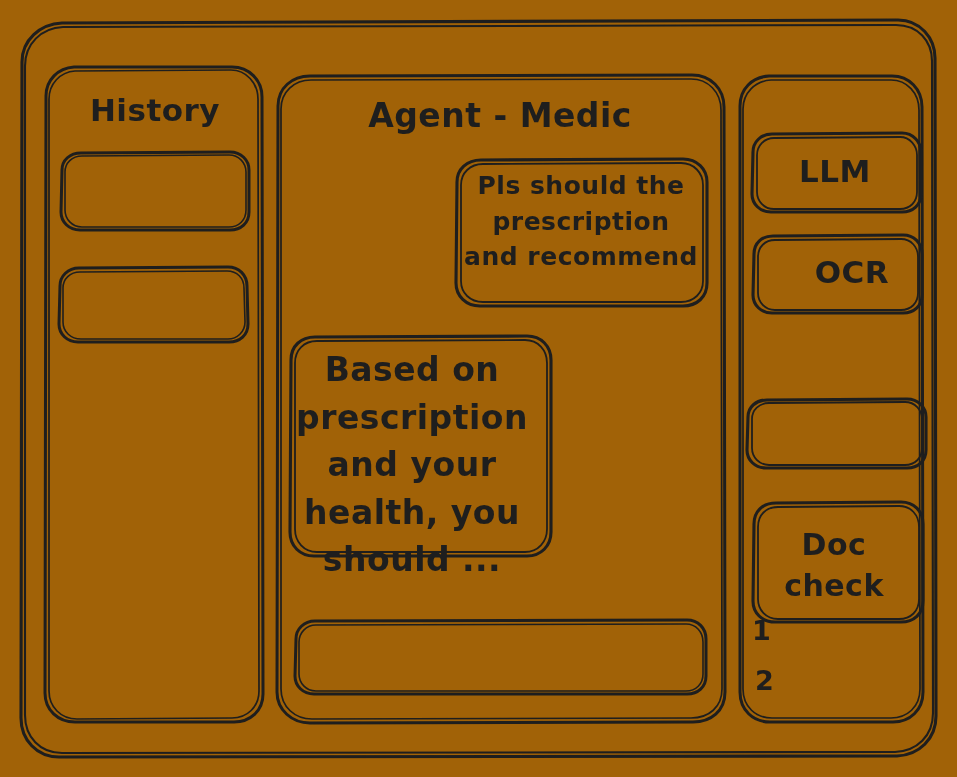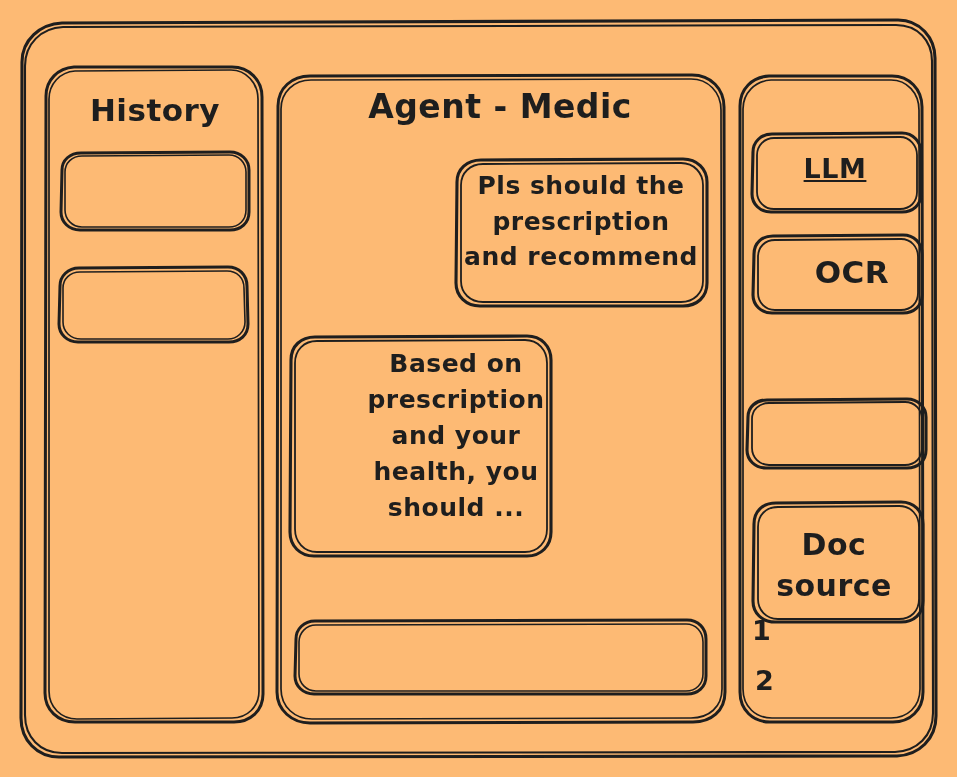--- a/index.html
+++ b/index.html
@@ -7,21 +7,21 @@
     padding: 0;
     background: #ffffff;
   }
   body {
     font-family: "DejaVu Sans", sans-serif;
   }
   #canvas {
     position: relative;
     width: 957px;
     height: 777px;
-    background: #fdba74;
+    background: #a16207;
     overflow: hidden;
   }
   #sketch-layer {
     position: absolute;
     left: 0;
     top: 0;
     width: 957px;
     height: 777px;
     pointer-events: none;
   }
@@ -45,35 +45,34 @@
   .hit {
     position: absolute;
   }
 
   
   #history-title {
     left: 60px; top: 92px; width: 190px;
     font-size: 31px;
   }
   #agent-title {
-    left: 300px; top: 87px; width: 400px;
+    left: 300px; top: 96px; width: 400px;
     font-size: 33px;
   }
   #user-msg-text {
     left: 462px; top: 168px; width: 238px;
     font-size: 25px; line-height: 1.42;
   }
   #assistant-msg-text {
     left: 296px; top: 346px; width: 232px;
-    font-size: 25px; line-height: 1.44; margin-left: 44px;
+    font-size: 33px; line-height: 1.44;
   }
   #tool-llm-label {
     left: 752px; top: 153px; width: 166px;
-    font-size: 27px;
-    text-decoration: underline;
+    font-size: 31px;
   }
   #tool-ocr-label {
     left: 752px; top: 254px; width: 200px;
     font-size: 31px;
   }
   #tool-params-label {
     left: 748px; top: 413px; width: 172px;
     font-size: 30px;
   }
   #tool-doc-label {
@@ -184,18 +183,18 @@
   <div class="hit" style="left:752px;top:133px;width:170px;height:80px;"></div>
   <div class="lbl" id="tool-llm-label">LLM</div>
 
   <div class="hit" style="left:753px;top:235px;width:170px;height:79px;"></div>
   <div class="lbl" id="tool-ocr-label">OCR</div>
 
   <div class="hit" style="left:747px;top:399px;width:180px;height:70px;"></div>
 
   <div class="hit" style="left:753px;top:502px;width:171px;height:121px;"></div>
   <div class="lbl" id="tool-doc-label">Doc
-source</div>
+check</div>
 
   <div class="lbl" id="doc-item-1">1</div>
   <div class="lbl" id="doc-item-2">2</div>
 
 </div>
 
 </body></html>

